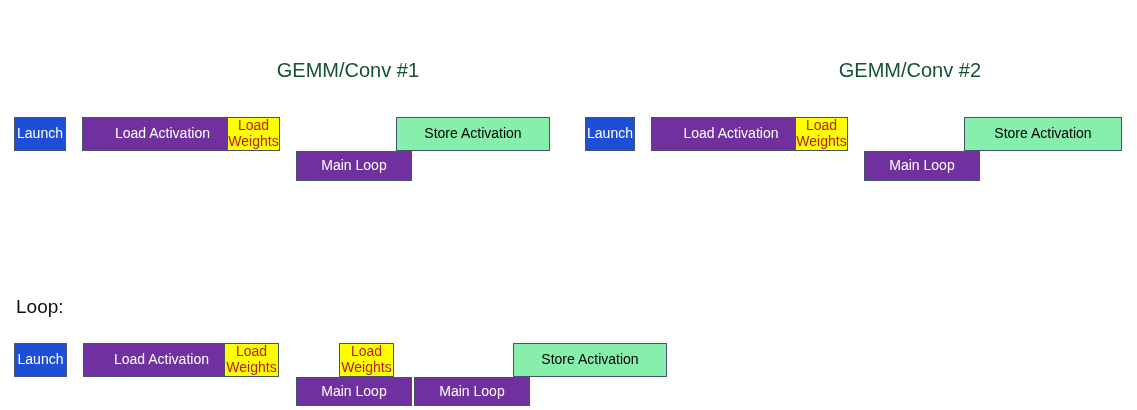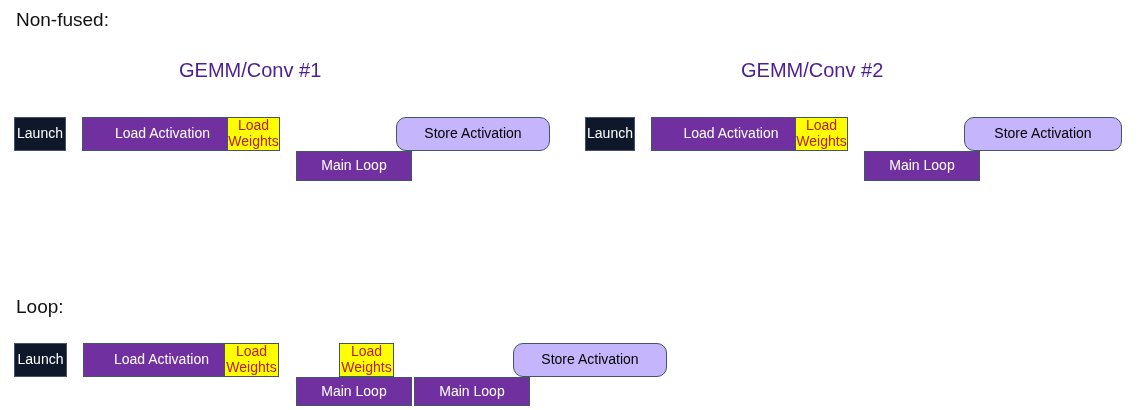--- a/index.html
+++ b/index.html
@@ -17,44 +17,44 @@
     font-size:19px;
     color:#111111;
     white-space:nowrap;
   }
   #label-nonfused{left:16px;top:9px;}
   #label-fused{left:16px;top:296px;}
 
   .group-title{
     position:absolute;
     font-size:20px;
-    color:#4c1d95;
+    color:#14532d;
     width:240px;
-    text-align:left;
+    text-align:right;
     white-space:nowrap;
   }
   #title-g1{left:179px;top:59px;}
   #title-g2{left:741px;top:59px;}
 
   .block{
     position:absolute;
     box-sizing:border-box;
     border:1.5px solid #44546A;
     display:flex;
     align-items:center;
     justify-content:center;
     text-align:center;
     font-size:14px;
     line-height:1.12;
     white-space:normal;
   }
-  .c-launch{background:#0f172a;color:#ffffff;}
+  .c-launch{background:#1d4ed8;color:#ffffff;}
   .c-purple{background:#7030A0;color:#ffffff;margin-left:16px;}
   .c-yellow{background:#FFFF00;color:#b91c1c;}
-  .c-orange{background:#c4b5fd;color:#000000;border-radius:10px;}
+  .c-orange{background:#86efac;color:#000000;}
 
   
   #nf1-launch{left:14px;top:117px;width:52px;height:34px;}
   #nf1-la{left:66px;top:117px;width:161px;height:34px;}
   #nf1-lw{left:227px;top:117px;width:53px;height:34px;}
   #nf1-ml{left:280px;top:151px;width:116px;height:30px;}
   #nf1-sa{left:396px;top:117px;width:154px;height:34px;}
 
   
   #nf2-launch{left:585px;top:117px;width:50px;height:34px;}
@@ -70,21 +70,20 @@
   #f-ml1{left:280px;top:377px;width:116px;height:29px;}
   #f-lw2{left:339px;top:343px;width:55px;height:34px;}
   #f-ml2{left:398px;top:377px;width:116px;height:29px;}
   #f-sa{left:513px;top:343px;width:154px;height:34px;}
 </style>
 </head>
 <body>
 
 <div id="canvas">
 
-  <div class="section-label" id="label-nonfused">Non-fused:</div>
 
   <div class="section-label" id="label-fused">Loop:</div>
 
   <div class="group-title" id="title-g1">GEMM/Conv #1</div>
 
   <div class="group-title" id="title-g2">GEMM/Conv #2</div>
 
   <div class="block c-launch" id="nf1-launch">Launch</div>
   <div class="block c-purple" id="nf1-la">Load Activation</div>
   <div class="block c-yellow" id="nf1-lw">Load Weights</div>

